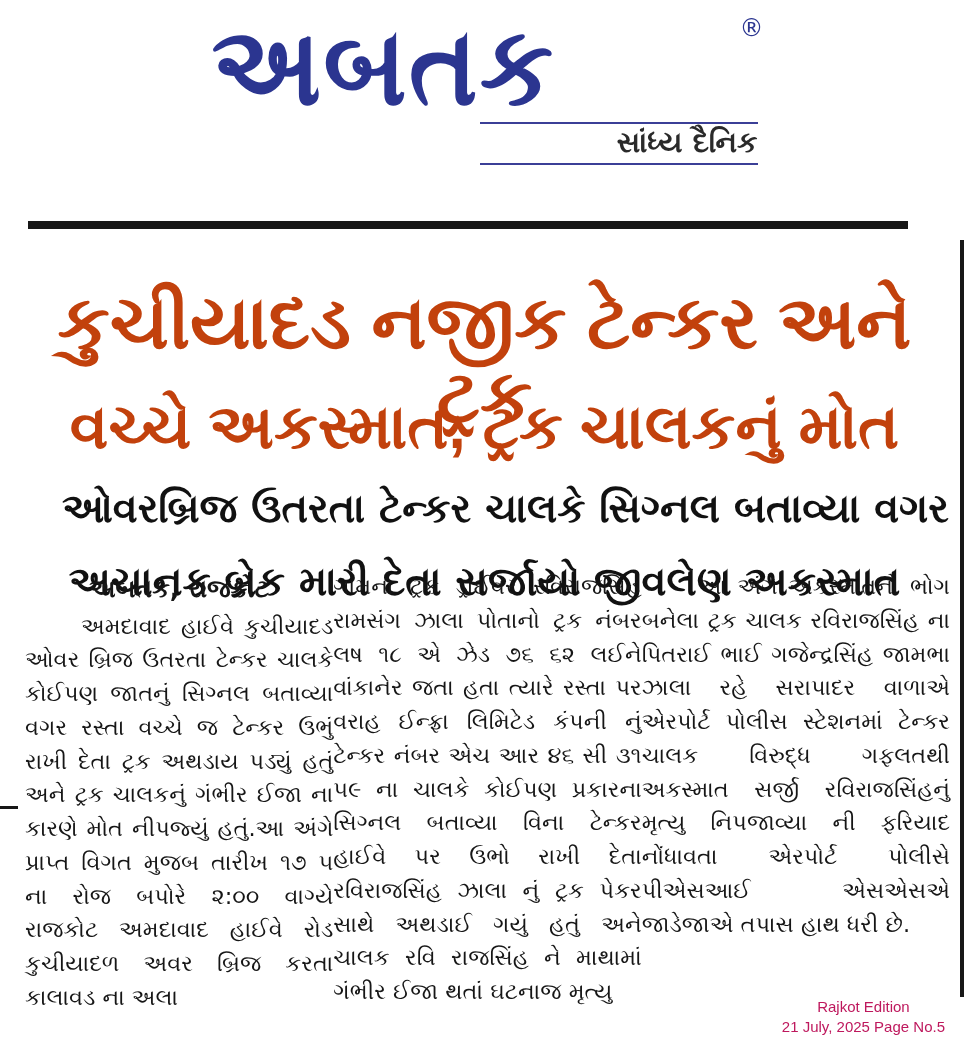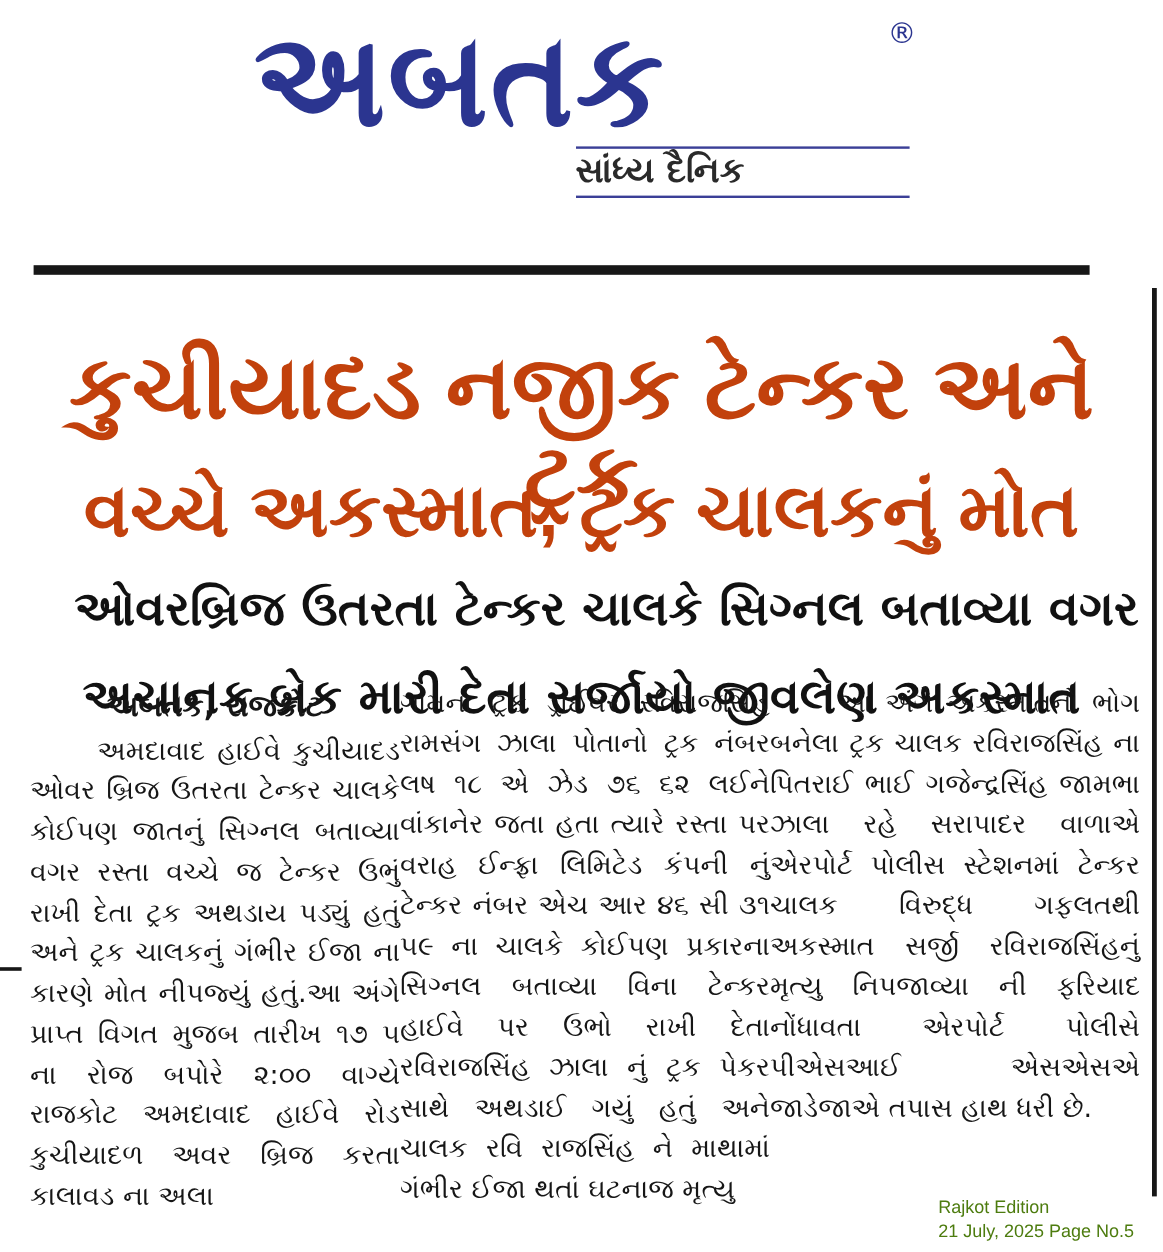--- a/index.html
+++ b/index.html
@@ -20,21 +20,21 @@
     font-weight:normal;
   }
   .logo{
     color:#2b3590;font-weight:900;font-size:104px;line-height:1.0;
     letter-spacing:2px;margin:2px 0 0 0;white-space:nowrap;
     transform:scaleY(1.05);transform-origin:top left;
   }
   .edition-type{
     margin-left:268px;margin-top:6px;width:278px;
     border-top:2px solid #3b3f97;border-bottom:2px solid #3b3f97;
-    text-align:left;font-weight:bold;font-size:29px;color:#2a2a2a;
+    text-align:right;font-weight:bold;font-size:29px;color:#2a2a2a;
     padding:1px 0 3px 0;
   }
   
   .top-rule{position:absolute;left:28px;top:221px;width:880px;height:8px;background:#171717;}
   .right-rule{position:absolute;left:960px;top:240px;width:4px;height:757px;background:#171717;}
   .left-tick{position:absolute;left:0;top:806px;width:18px;height:3px;background:#171717;}
   
   .headline{
     position:absolute;left:20px;width:929px;text-align:center;
     font-weight:bold;color:#c2410c;
@@ -53,22 +53,22 @@
   .body-area{
     position:absolute;left:25px;top:570px;width:925px;height:425px;
     display:flex;
   }
   .col{flex:1 1 0;font-size:22.5px;line-height:1.50;text-align:justify;color:#161616;}
   .dateline{font-weight:bold;text-align:center;font-size:25px;margin:0 0 2px 0;}
   .para{margin:0;}
   .para-indent{text-indent:56px;}
   
   .footer{
-    position:absolute;right:24px;top:997px;text-align:left;
-    font-size:15px;color:#4d7c0f;line-height:1.35;
+    position:absolute;right:24px;top:997px;text-align:center;
+    font-size:15px;color:#be185d;line-height:1.35;
     font-family:"Liberation Sans","DejaVu Sans",sans-serif;
   }
 </style>
 </head>
 <body>
 
 <header class="masthead">
   <div class="masthead-inner">
     <span class="reg-mark">®</span>
     <div class="logo">અબતક</div>

